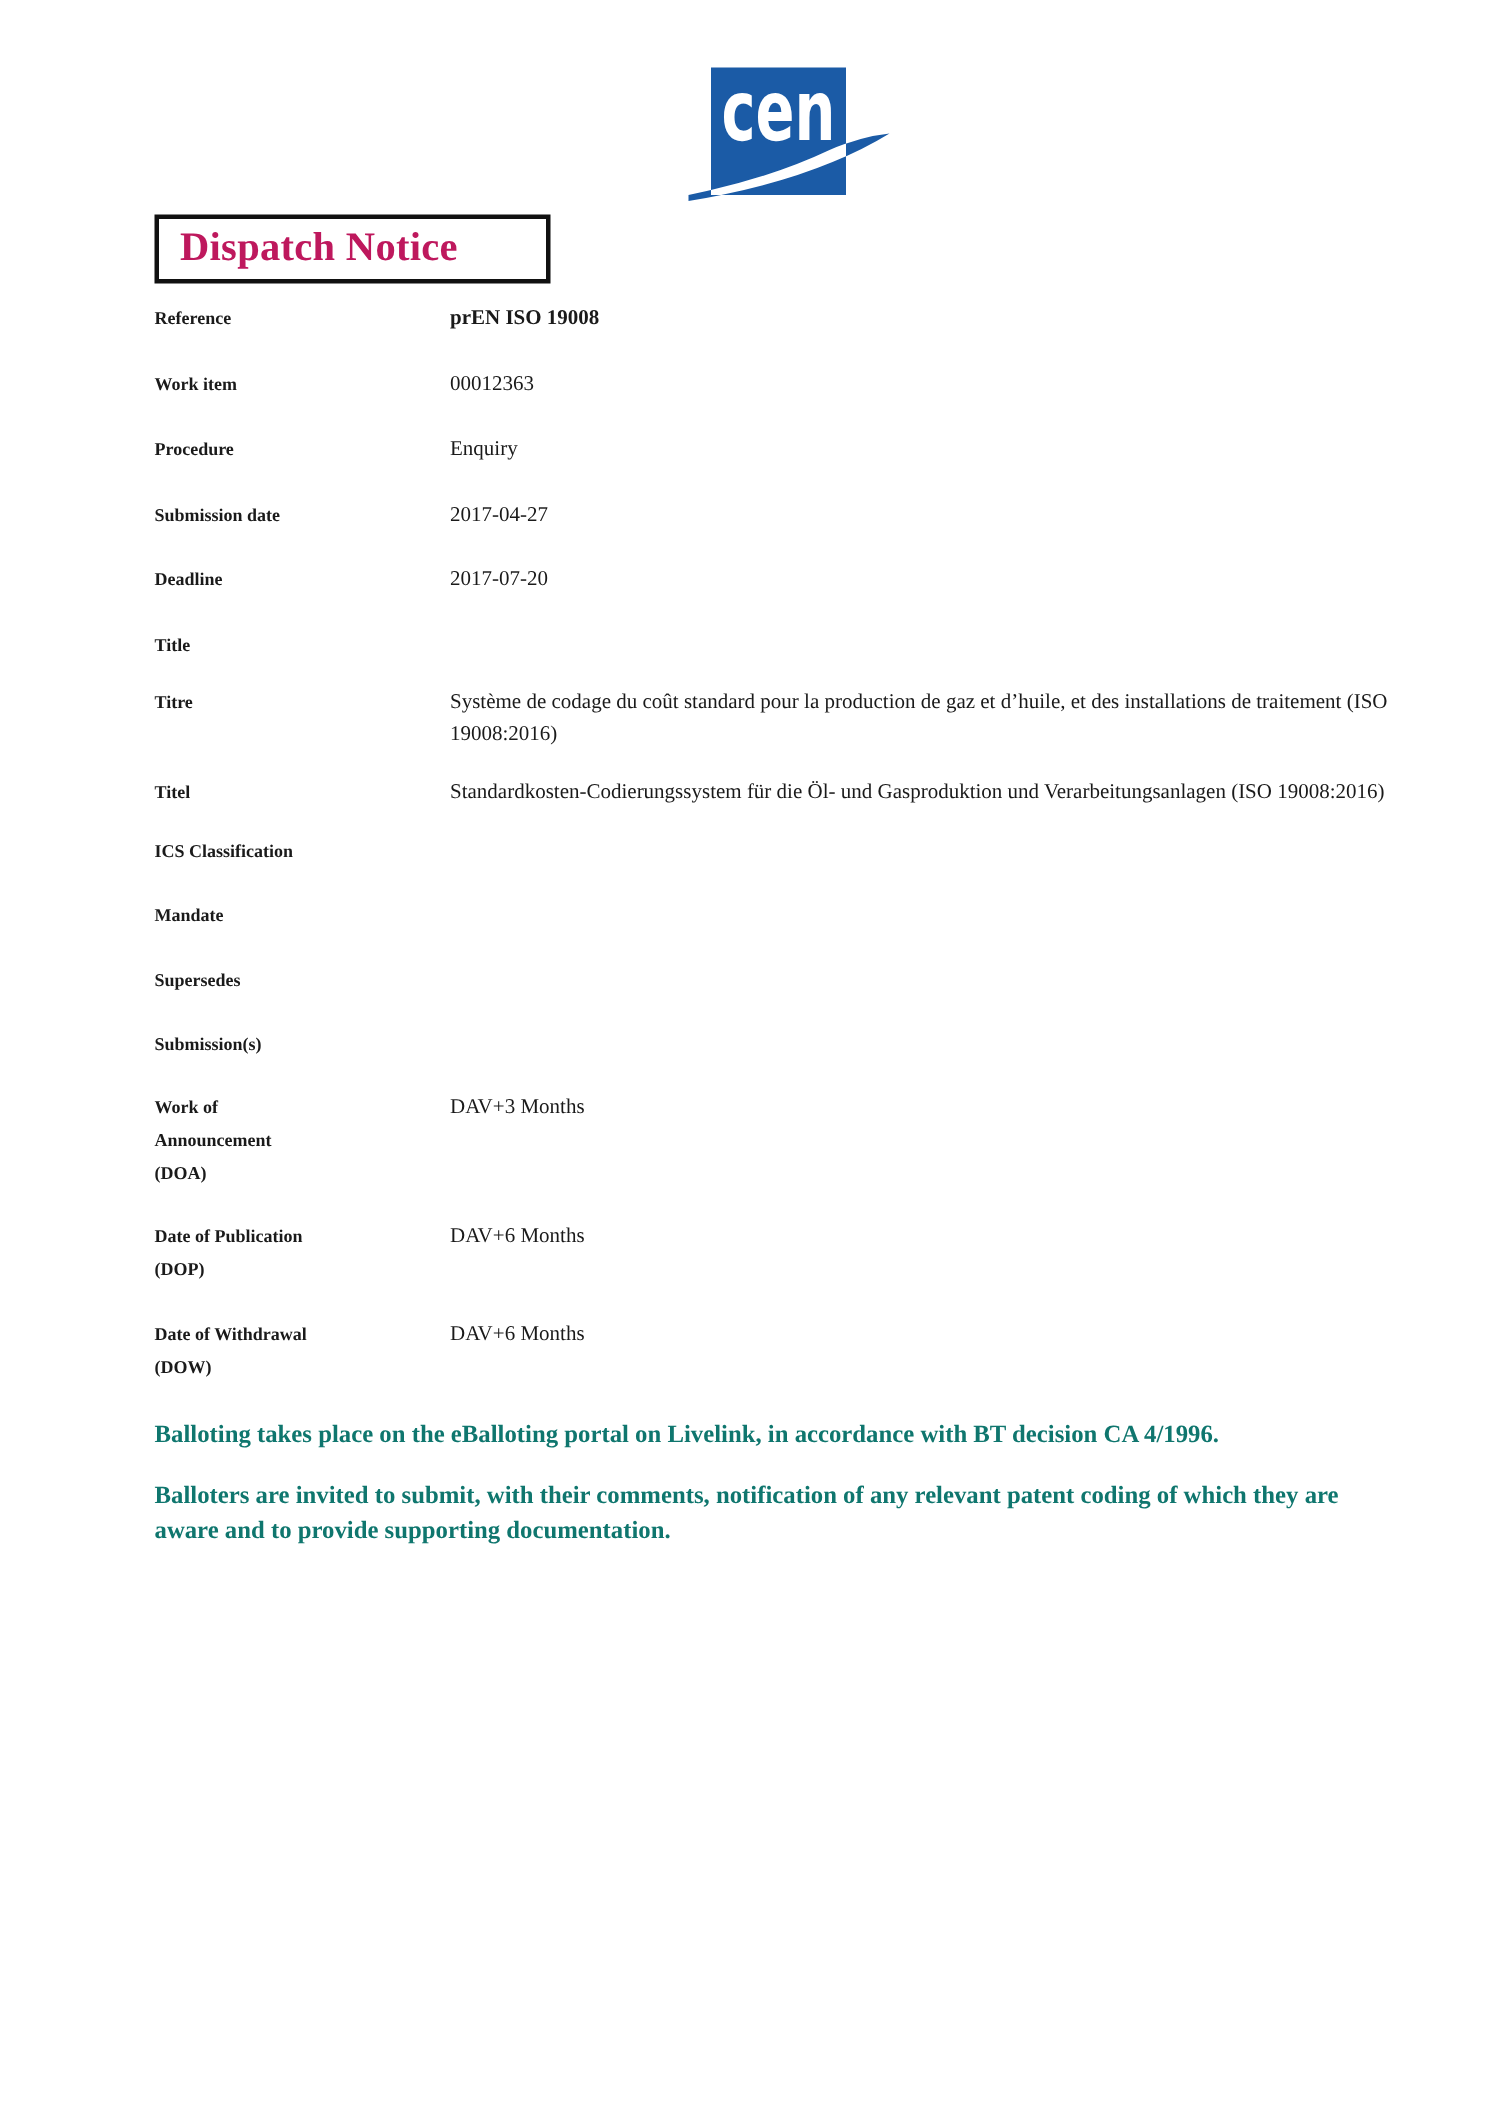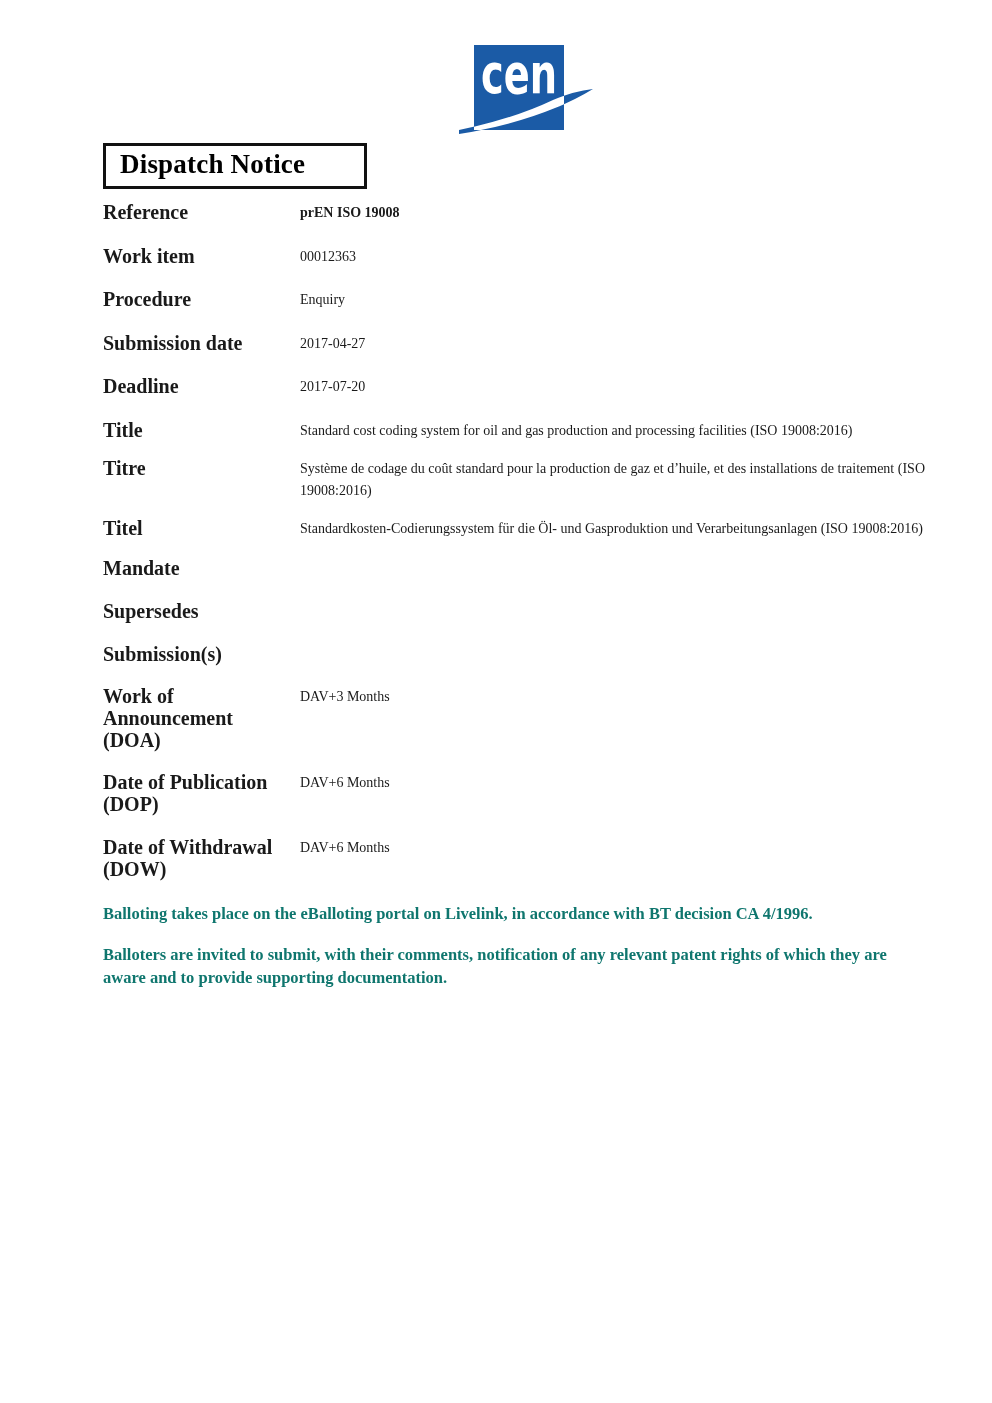--- a/index.html
+++ b/index.html
@@ -34,33 +34,33 @@
     display: inline-block;
     margin-top: 3px;
     border: 3px solid #111111;
     padding: 3px 16px 6px 14px;
     min-width: 264px;
   }
   .title-box span {
     font-size: 27px;
     font-weight: 700;
     letter-spacing: 0.2px;
-    color: #000000;
+    color: #be185d;
     white-space: nowrap;
   }
   
   .fields { margin-top: 12px; }
   .row {
     display: grid;
     grid-template-columns: 197px 1fr;
     margin-bottom: 21px;
   }
   .row .label {
     font-weight: 700;
-    font-size: 20px;
+    font-size: 12px;
     line-height: 22px;
     white-space: pre-line;
   }
   .row .value {
     font-size: 14px;
     line-height: 21.5px;
     padding-top: 1px;
   }
   .row .value.bold { font-weight: 700; }
   .row.title-row { margin-bottom: 16px; }
@@ -127,33 +127,36 @@
       <div class="value">2017-04-27</div>
     </div>
 
     <div class="row">
       <div class="label">Deadline</div>
       <div class="value">2017-07-20</div>
     </div>
 
     <div class="row title-row">
       <div class="label">Title</div>
-      <div class="value">Standard cost coding system for oil and gas production and processing facilities (ISO 19008:2016)</div>
     </div>
 
     <div class="row title-row">
       <div class="label">Titre</div>
       <div class="value">Système de codage du coût standard pour la production de gaz et d’huile, et des installations de traitement (ISO 19008:2016)</div>
     </div>
 
     <div class="row title-row gap-17">
       <div class="label">Titel</div>
       <div class="value">Standardkosten-Codierungssystem für die Öl- und Gasproduktion und Verarbeitungsanlagen (ISO 19008:2016)</div>
     </div>
 
+    <div class="row">
+      <div class="label">ICS Classification</div>
+      <div class="value"></div>
+    </div>
 
     <div class="row">
       <div class="label">Mandate</div>
       <div class="value"></div>
     </div>
 
     <div class="row">
       <div class="label">Supersedes</div>
       <div class="value"></div>
     </div>
@@ -180,16 +183,16 @@
       <div class="label">Date of Withdrawal
 (DOW)</div>
       <div class="value">DAV+6 Months</div>
     </div>
 
   </div>
 
   
   <div class="paras">
     <p class="para">Balloting takes place on the eBalloting portal on Livelink, in accordance with BT decision CA 4/1996.</p>
-    <p class="para">Balloters are invited to submit, with their comments, notification of any relevant patent rights of which they are aware and to provide supporting documentation.</p>
+    <p class="para">Balloters are invited to submit, with their comments, notification of any relevant patent coding of which they are aware and to provide supporting documentation.</p>
   </div>
 
 </div>
 
 </body></html>

